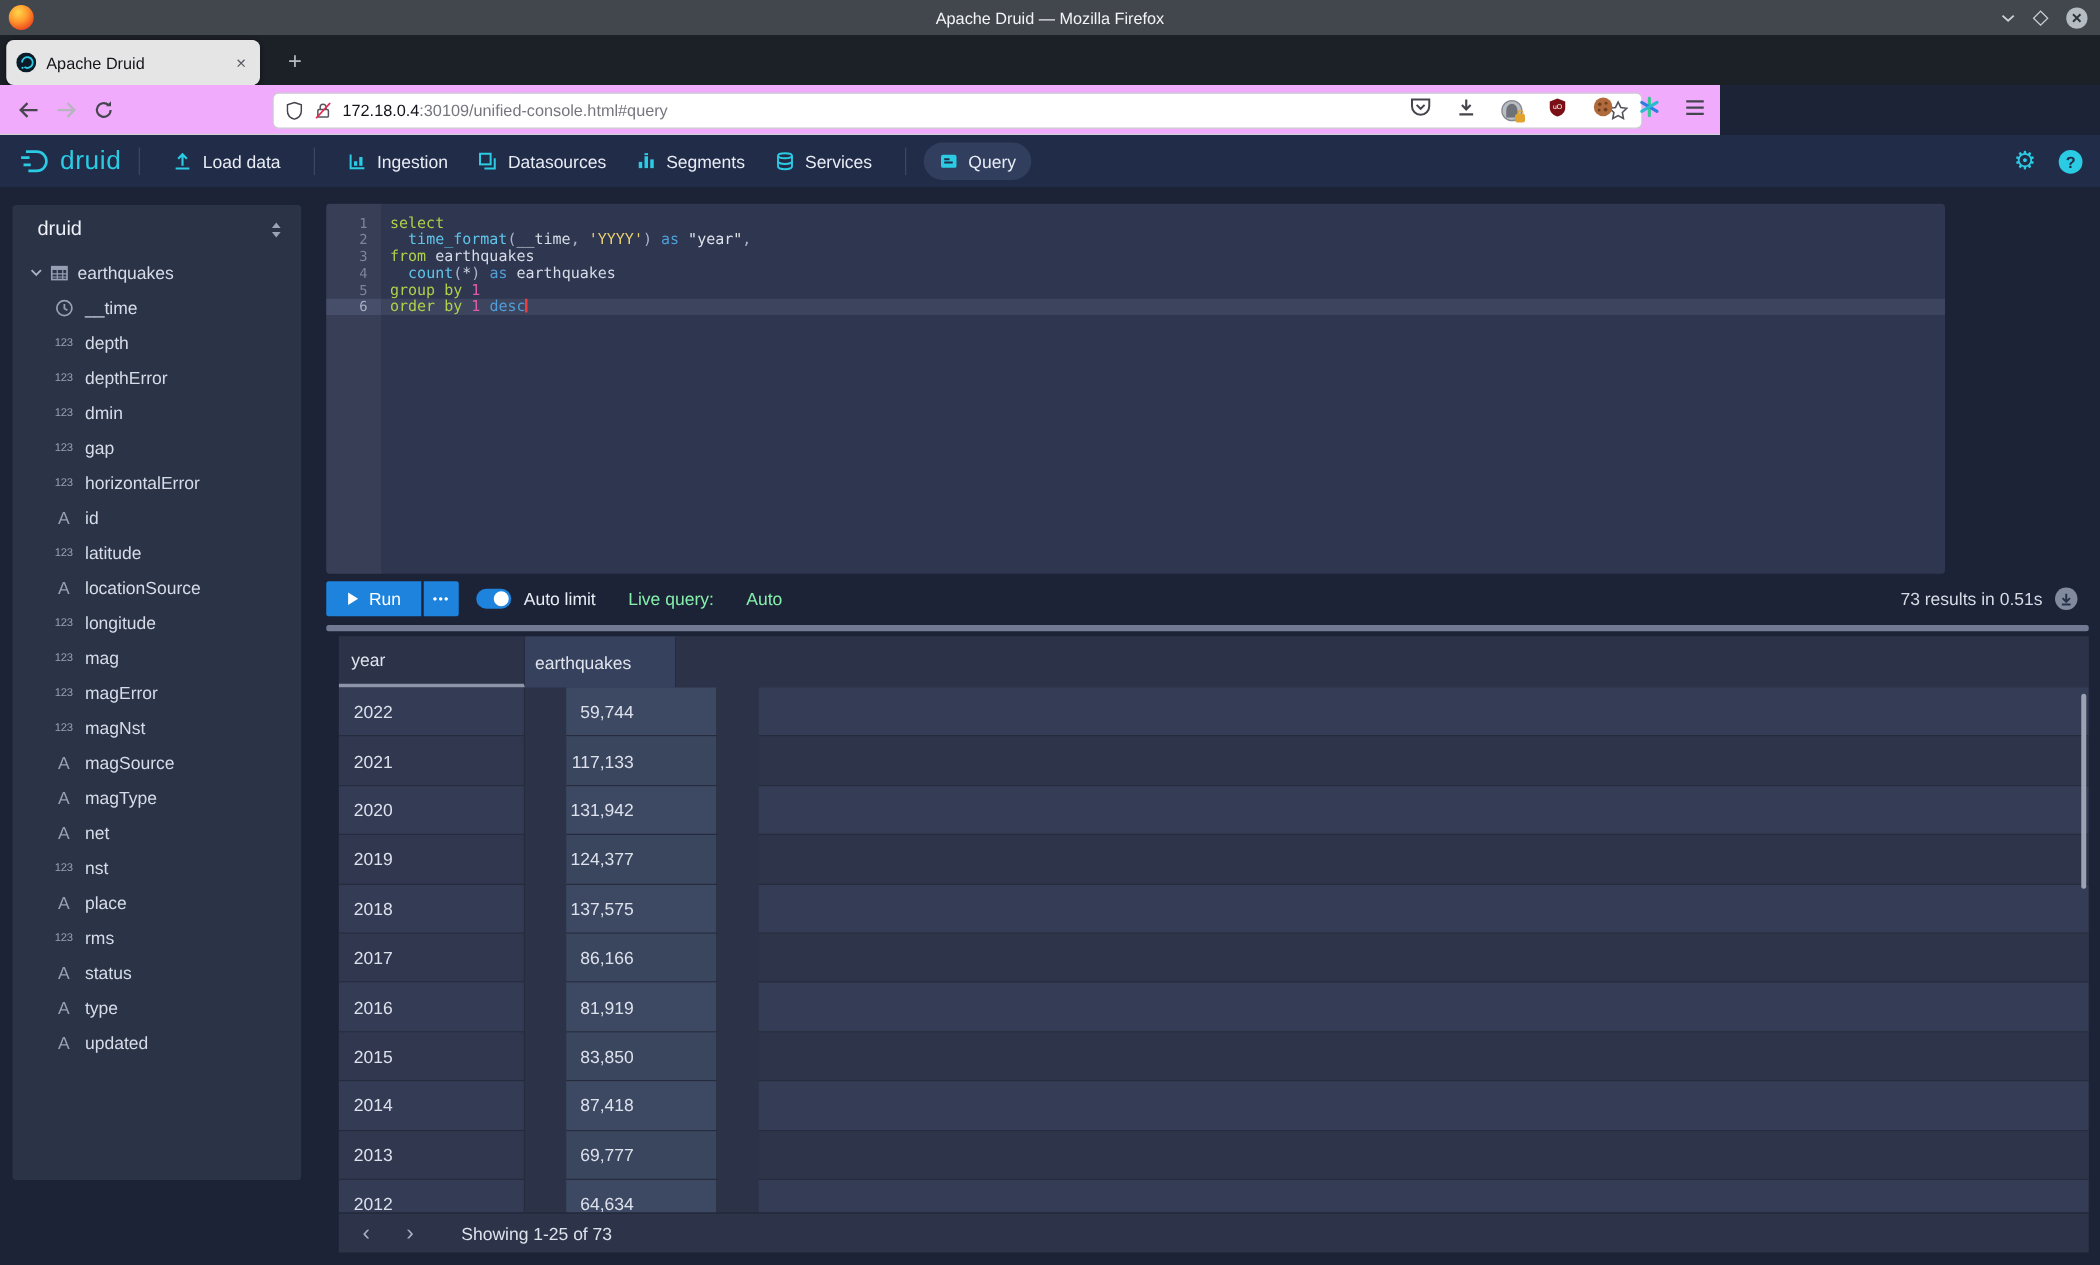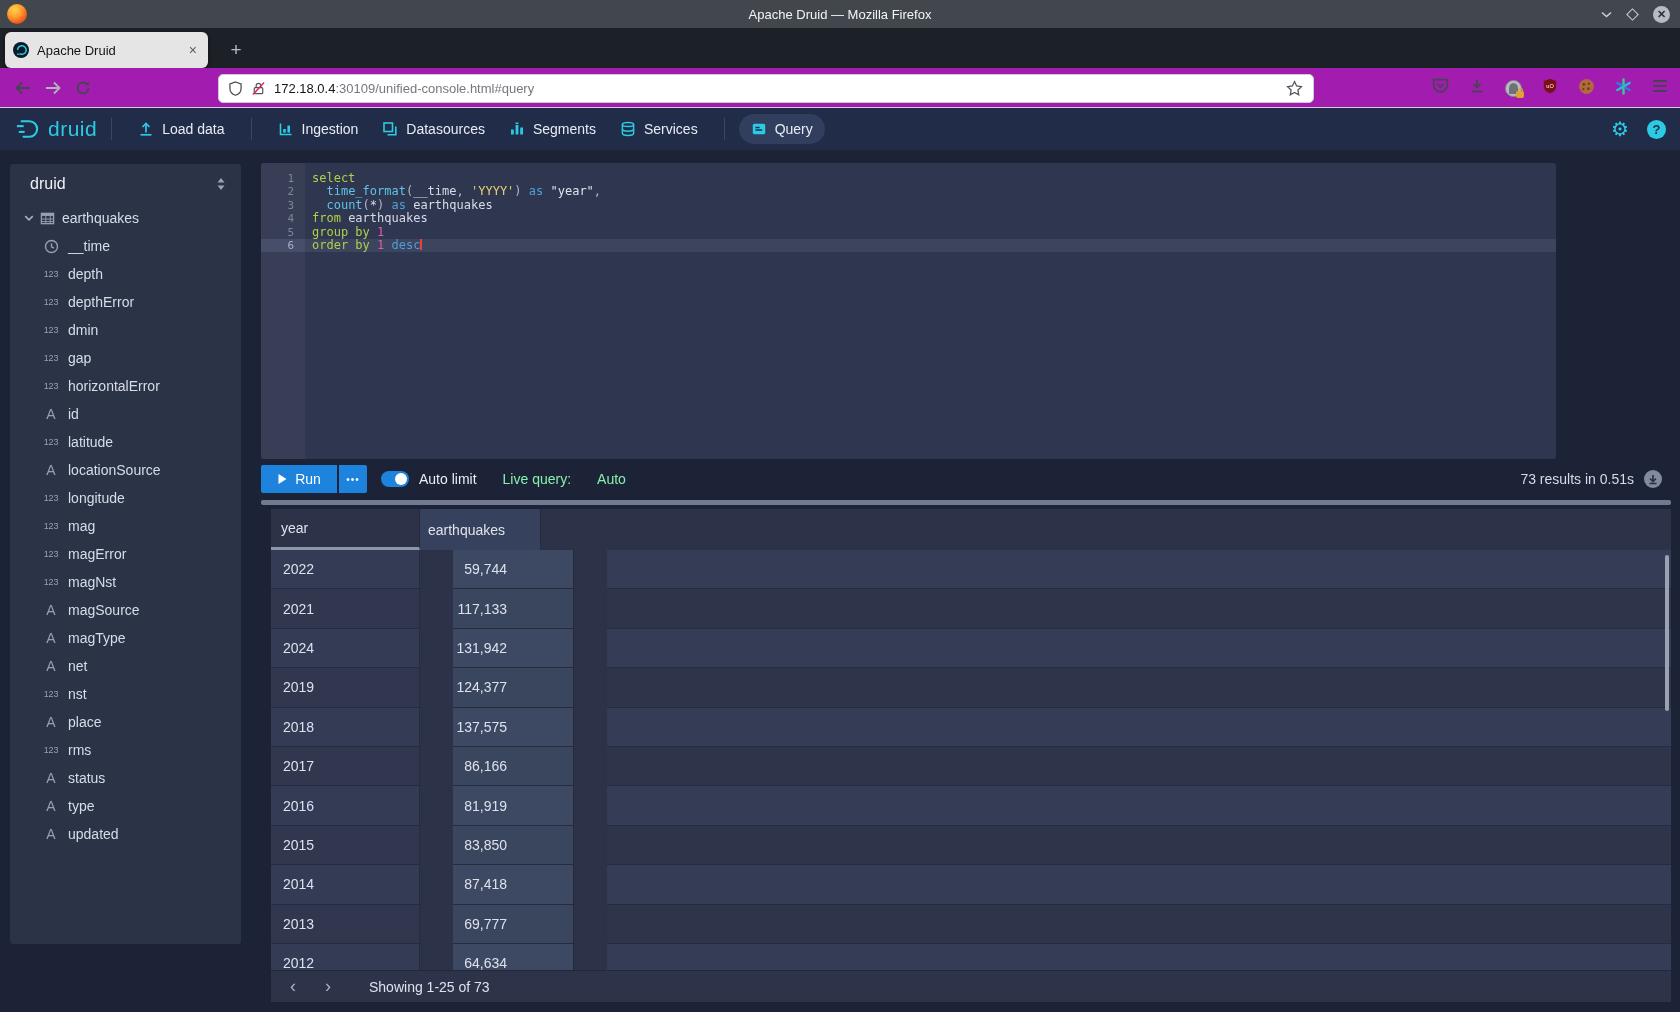--- a/index.html
+++ b/index.html
@@ -17,21 +17,21 @@
   .wc-close { width:17px; height:17px; border-radius:50%; background:#b6bcc4; color:#2e3338; font-size:11px; font-weight:bold; display:flex; align-items:center; justify-content:center; }
 
   
   .tabbar { position:absolute; left:0; top:28px; width:1680px; height:40px; background:#1c2027; }
   .tab { position:absolute; left:5px; top:4px; width:203px; height:36px; background:#e5e5e5; border-radius:6px; box-shadow:0 1px 4px rgba(0,0,0,.45); display:flex; align-items:center; padding:0 8px; }
   .tab-title { flex:1; margin-left:8px; font-size:13px; color:#15141a; white-space:nowrap; overflow:hidden; }
   .tab-close { color:#5b5b66; font-size:14px; padding:0 3px; }
   .newtab { position:absolute; left:222px; top:8px; width:28px; height:28px; color:#b6bac2; font-size:19px; display:flex; align-items:center; justify-content:center; border-radius:4px; }
 
   
-  .navbar { position:absolute; left:0; top:68px; width:1680px; height:40px; background:#a21caf; border-bottom:1px solid #cfcfd8; display:flex; align-items:center; }
+  .navbar { position:absolute; left:0; top:68px; width:1376px; height:40px; background:#f0abfc; border-bottom:1px solid #cfcfd8; display:flex; align-items:center; }
   .nav-ico { width:30px; height:28px; display:flex; align-items:center; justify-content:center; border-radius:4px; }
   .urlbar { position:absolute; left:218px; top:6px; width:1096px; height:29px; background:#ffffff; border:1px solid #ccccd4; border-radius:5px; display:flex; align-items:center; padding:0 10px; }
   .url-text { margin-left:8px; font-size:13px; color:#15141a; flex:1; white-space:nowrap; overflow:hidden; }
   .url-rest { color:#76767f; }
   .ext-icons { position:absolute; right:12px; top:5px; height:30px; display:flex; align-items:center; gap:20px; }
   .cont-ico { position:relative; width:17px; height:17px; border-radius:50%; background:#b9bcc2; border:1px solid #85888f; overflow:visible; }
   .cont-ico::before { content:""; position:absolute; left:3px; top:2px; width:9px; height:11px; border-radius:50% 50% 0 0; background:#6e7178; }
   .cont-lock { position:absolute; right:-3px; bottom:-2px; width:8px; height:7px; background:#e0a32e; border-radius:2px; }
   .cont-lock::before { content:""; position:absolute; left:1.5px; top:-3px; width:3.5px; height:4px; border:1.2px solid #e0a32e; border-bottom:none; border-radius:3px 3px 0 0; }
 
@@ -430,22 +430,22 @@
           <div class="gut-num">1</div>
           <div class="gut-num">2</div>
           <div class="gut-num">3</div>
           <div class="gut-num">4</div>
           <div class="gut-num">5</div>
           <div class="gut-num active">6</div>
         </div>
       <div class="code-area" id="code-area">
           <div class="code-line"><span class="t-kw">select</span></div>
           <div class="code-line"><span class="t-pn">  </span><span class="t-fn">time_format</span><span class="t-pn">(</span><span class="t-id">__time</span><span class="t-pn">, </span><span class="t-str">'YYYY'</span><span class="t-pn">) </span><span class="t-op">as</span><span class="t-pn"> </span><span class="t-qid">"year"</span><span class="t-pn">,</span></div>
+          <div class="code-line"><span class="t-kw">from</span><span class="t-pn"> </span><span class="t-id">earthquakes</span></div>
           <div class="code-line"><span class="t-pn">  </span><span class="t-fn">count</span><span class="t-pn">(</span><span class="t-id">*</span><span class="t-pn">) </span><span class="t-op">as</span><span class="t-pn"> </span><span class="t-id">earthquakes</span></div>
-          <div class="code-line"><span class="t-kw">from</span><span class="t-pn"> </span><span class="t-id">earthquakes</span></div>
           <div class="code-line"><span class="t-kw">group by</span><span class="t-pn"> </span><span class="t-num">1</span></div>
           <div class="code-line active"><span class="t-kw">order by</span><span class="t-pn"> </span><span class="t-num">1</span><span class="t-pn"> </span><span class="t-op">desc</span><span class="caret"></span></div>
         </div>
     </div>
 
     <div class="runbar">
       <div class="run-btn">
         <svg width="10" height="12" viewBox="0 0 10 12">
             <path d="M1.5 1v10l8-5z" fill="#fff"></path>
           </svg>
@@ -481,21 +481,21 @@
             <div class="bc bc-year">2022</div>
             <div class="bc bc-eq">59,744</div>
             <div class="bc bc-fill"></div>
           </div>
           <div class="rrow">
             <div class="bc bc-year">2021</div>
             <div class="bc bc-eq">117,133</div>
             <div class="bc bc-fill"></div>
           </div>
           <div class="rrow">
-            <div class="bc bc-year">2024</div>
+            <div class="bc bc-year">2020</div>
             <div class="bc bc-eq">131,942</div>
             <div class="bc bc-fill"></div>
           </div>
           <div class="rrow">
             <div class="bc bc-year">2019</div>
             <div class="bc bc-eq">124,377</div>
             <div class="bc bc-fill"></div>
           </div>
           <div class="rrow">
             <div class="bc bc-year">2018</div>

